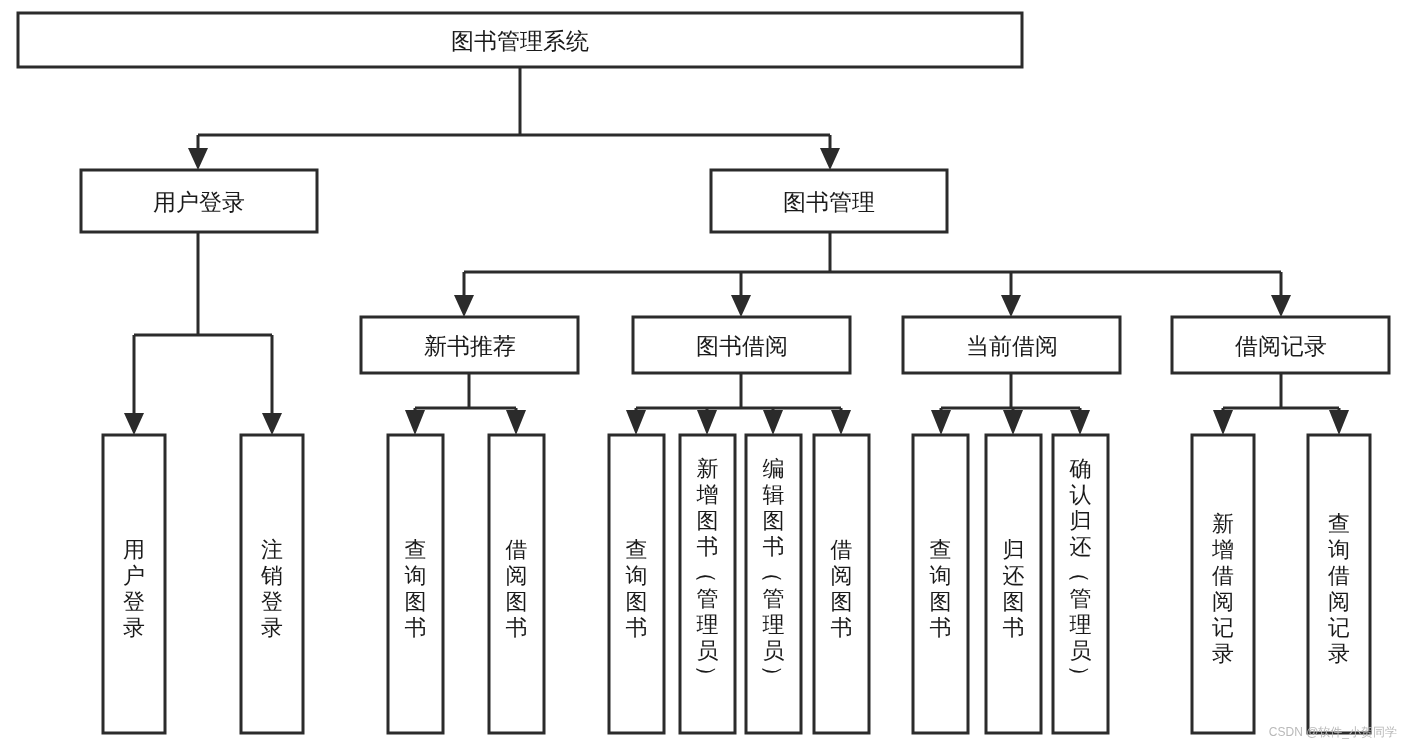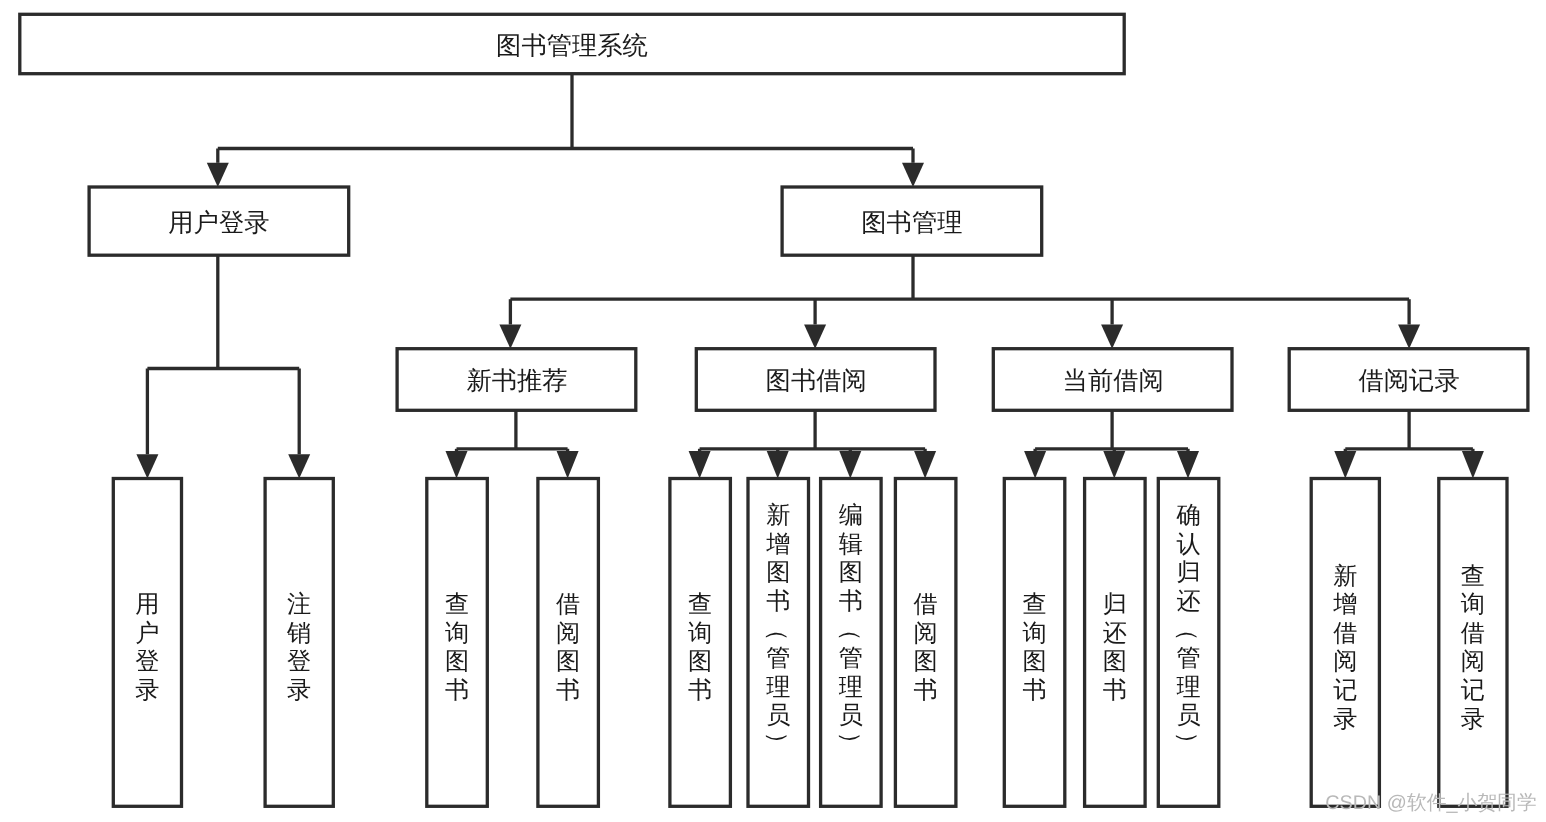--- a/index.html
+++ b/index.html
@@ -46,21 +46,21 @@
     font-size: 23px;
     fill: #1a1a1a;
     text-anchor: middle;
     dominant-baseline: central;
   }
   .watermark-text {
     position: absolute;
     right: 8px;
     bottom: 6px;
     font-family: "Liberation Sans", "DejaVu Sans", sans-serif;
-    font-size: 18px;
+    font-size: 12px;
     color: #b9b9b9;
     white-space: nowrap;
     user-select: none;
   }
 </style>
 </head>
 <body>
 
 <div id="diagram-root">
 

